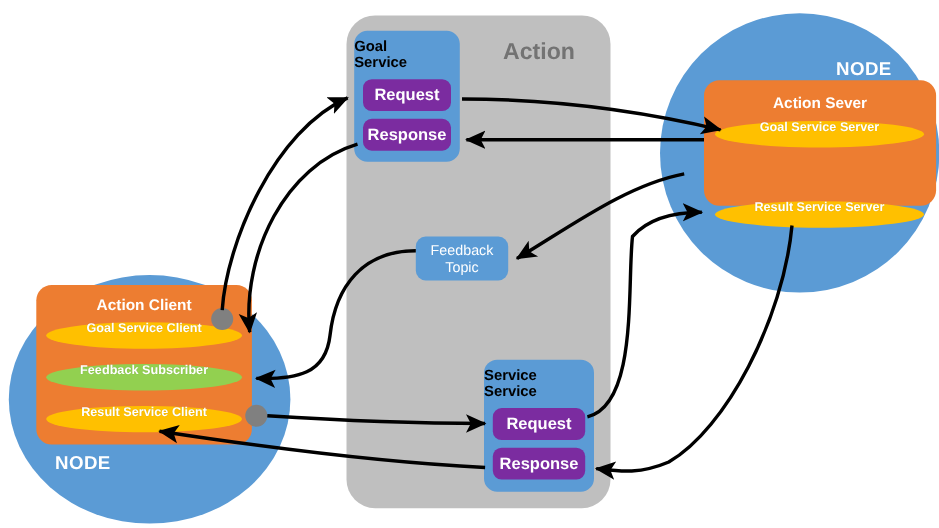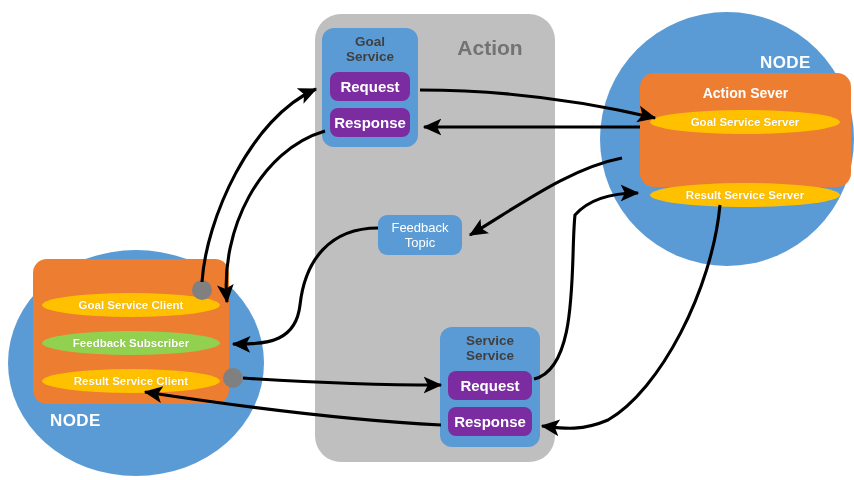--- a/index.html
+++ b/index.html
@@ -42,21 +42,20 @@
     text-align:center;
     color:#ffffff;
     font-weight:bold;
     font-size:14px;
     white-space:nowrap;
   }
   .pill{
     position:absolute;
     border-radius:50%/50%;
     display:flex;
-    align-items:center;
     justify-content:center;
     color:#ffffff;
     font-weight:bold;
     font-size:11.5px;
     white-space:nowrap;
     text-shadow:0 0 1px rgba(0,0,0,.18);
   }
   .pill.yellow{background:#FFC000;}
   .pill.green{background:#92D050;}
 
@@ -78,22 +77,21 @@
 
   
   .svc-box{
     position:absolute;
     background:#5B9BD5;
     border-radius:12px;
   }
   .svc-title{
     position:absolute;
     left:0;width:100%;
-    text-align:center;
-    color:#404040;
+    color:#000000;
     font-weight:bold;
     font-size:13.5px;
     line-height:15px;
   }
   .msg-box{
     position:absolute;
     background:#7B2CA0;
     border-radius:8px;
     display:flex;
     align-items:center;
@@ -144,20 +142,21 @@
     </div>
     <div class="pill yellow" style="left:10px;top:110px;width:190px;height:24px;">
       <span>Result Service Server</span>
     </div>
   </div>
 
   <div class="node-circle" style="left:8px;top:250px;width:256px;height:226px;"></div>
   <div class="node-label" style="left:50px;top:411px;">NODE</div>
 
   <div class="inner-box" style="left:33px;top:259px;width:196px;height:145px;">
+    <div class="inner-title" style="top:10px;">Action Client</div>
     <div class="pill yellow" style="left:9px;top:34px;width:178px;height:24px;">
       <span>Goal Service Client</span>
     </div>
     <div class="pill green" style="left:9px;top:72px;width:178px;height:24px;">
       <span>Feedback Subscriber</span>
     </div>
     <div class="pill yellow" style="left:9px;top:110px;width:178px;height:24px;">
       <span>Result Service Client</span>
     </div>
   </div>

